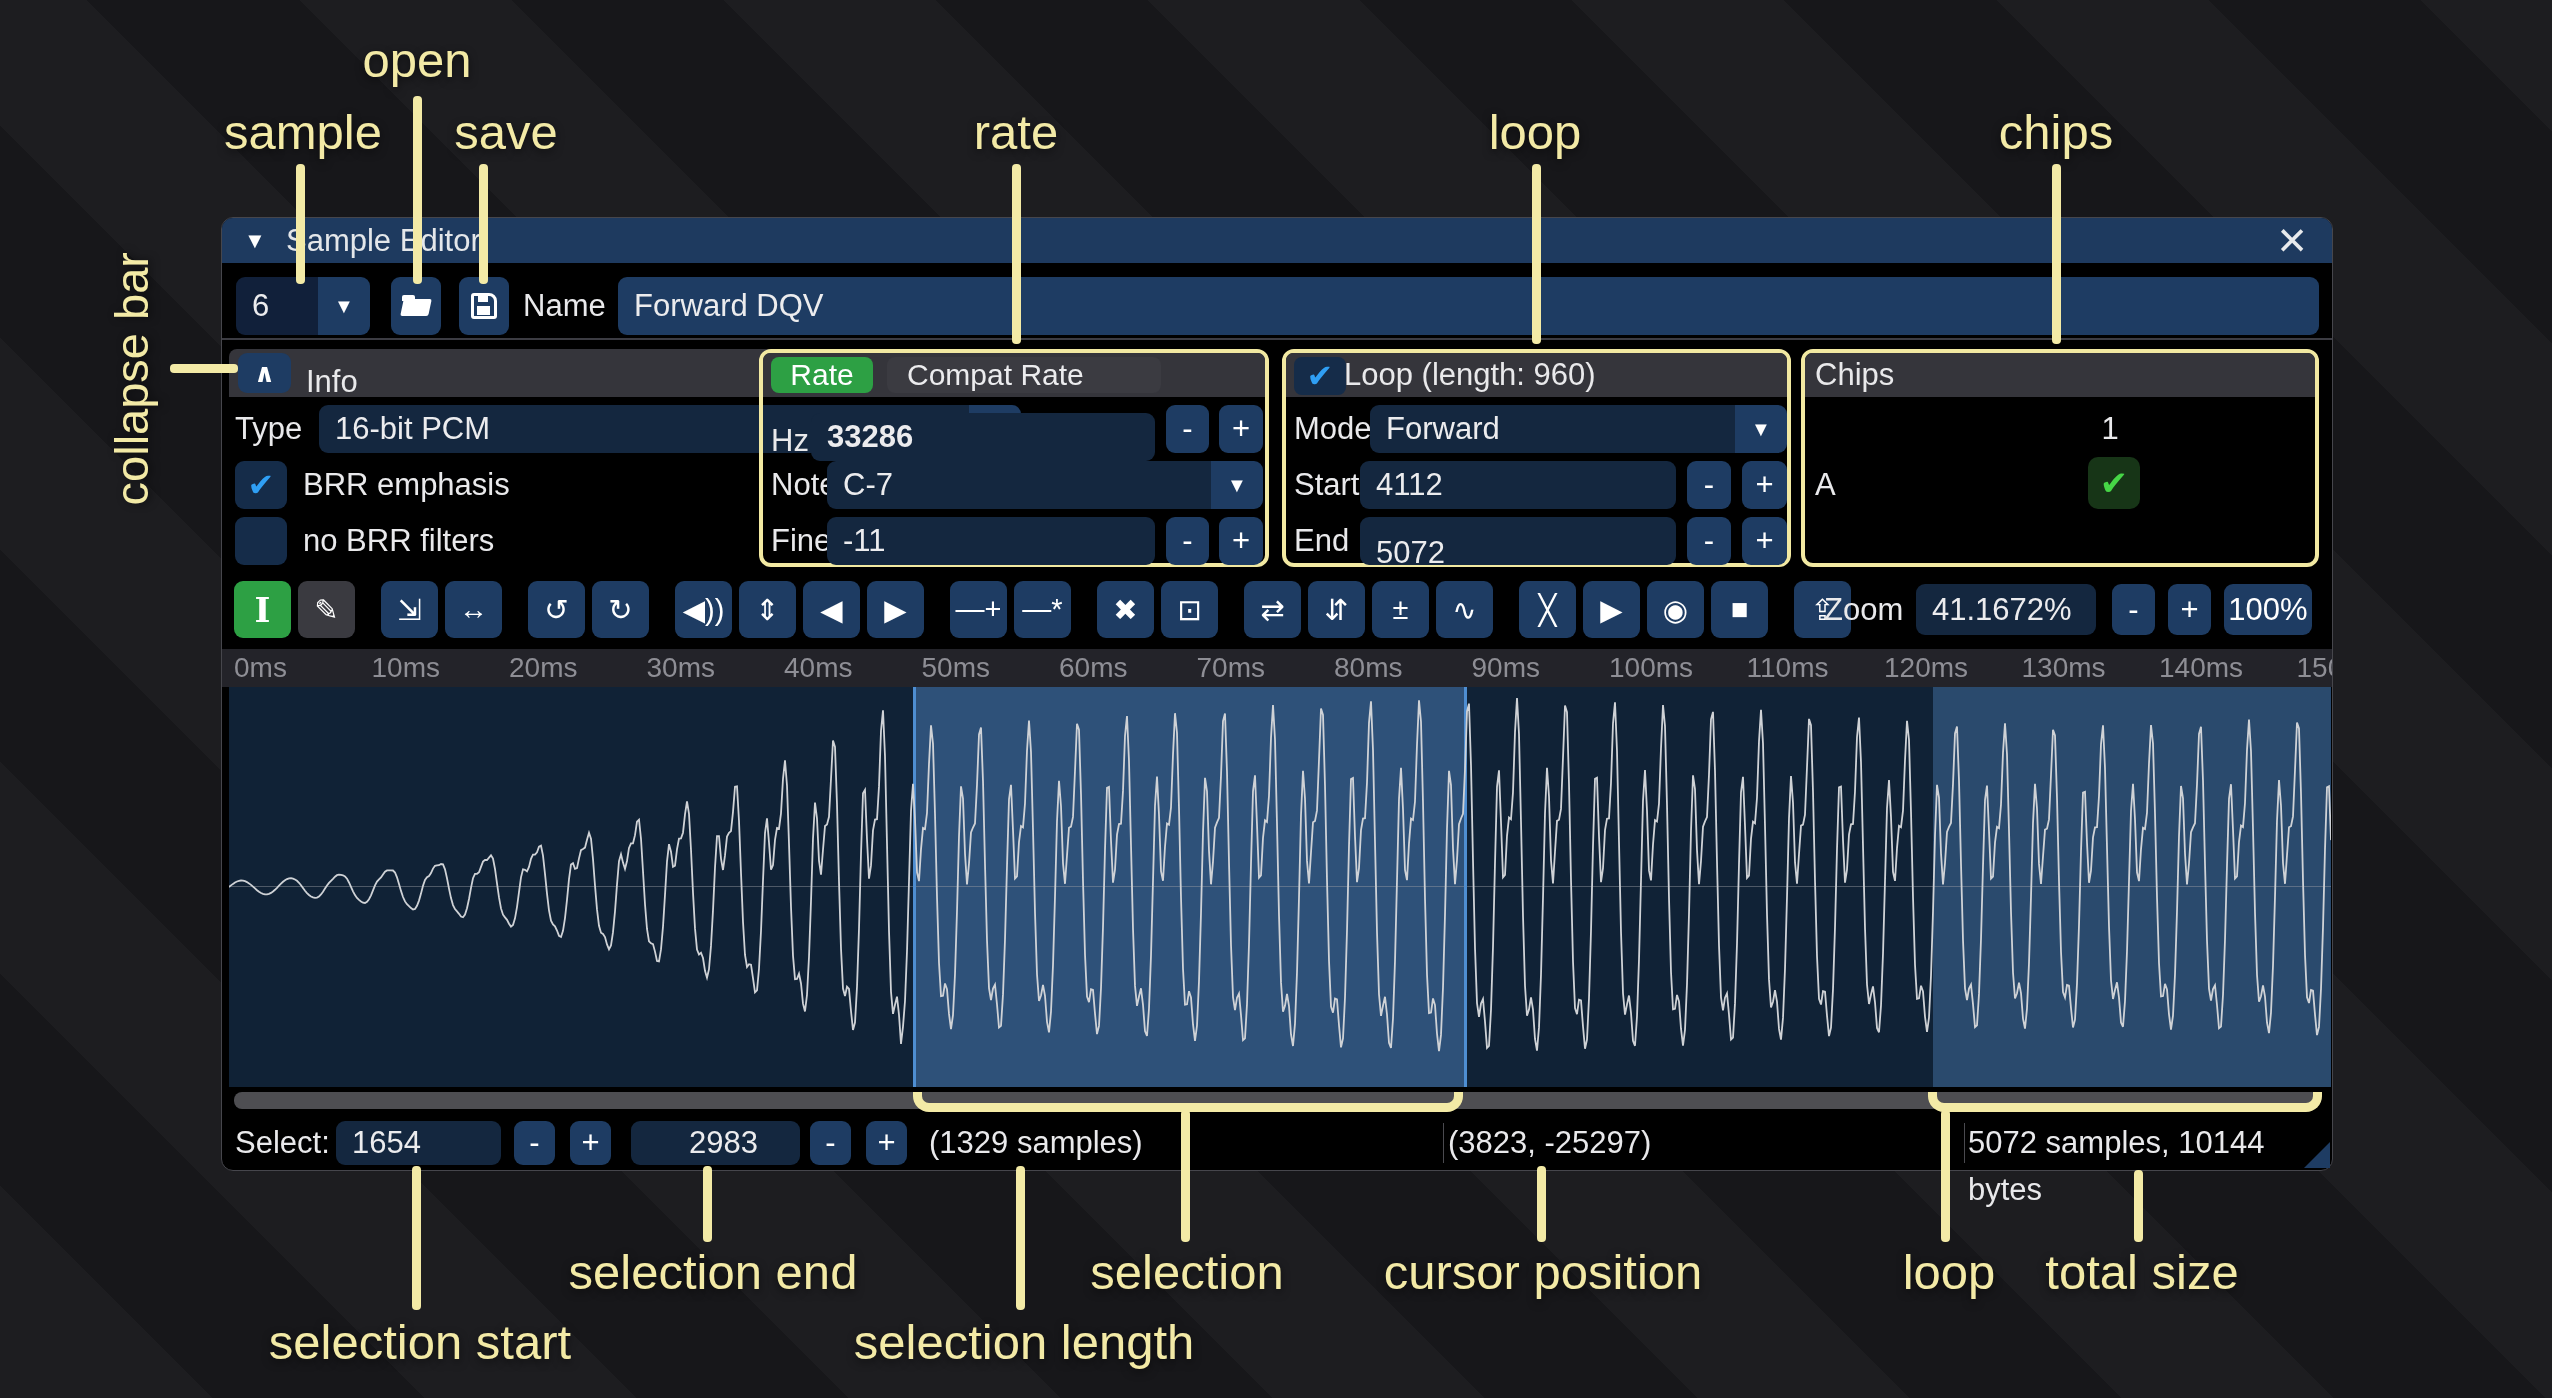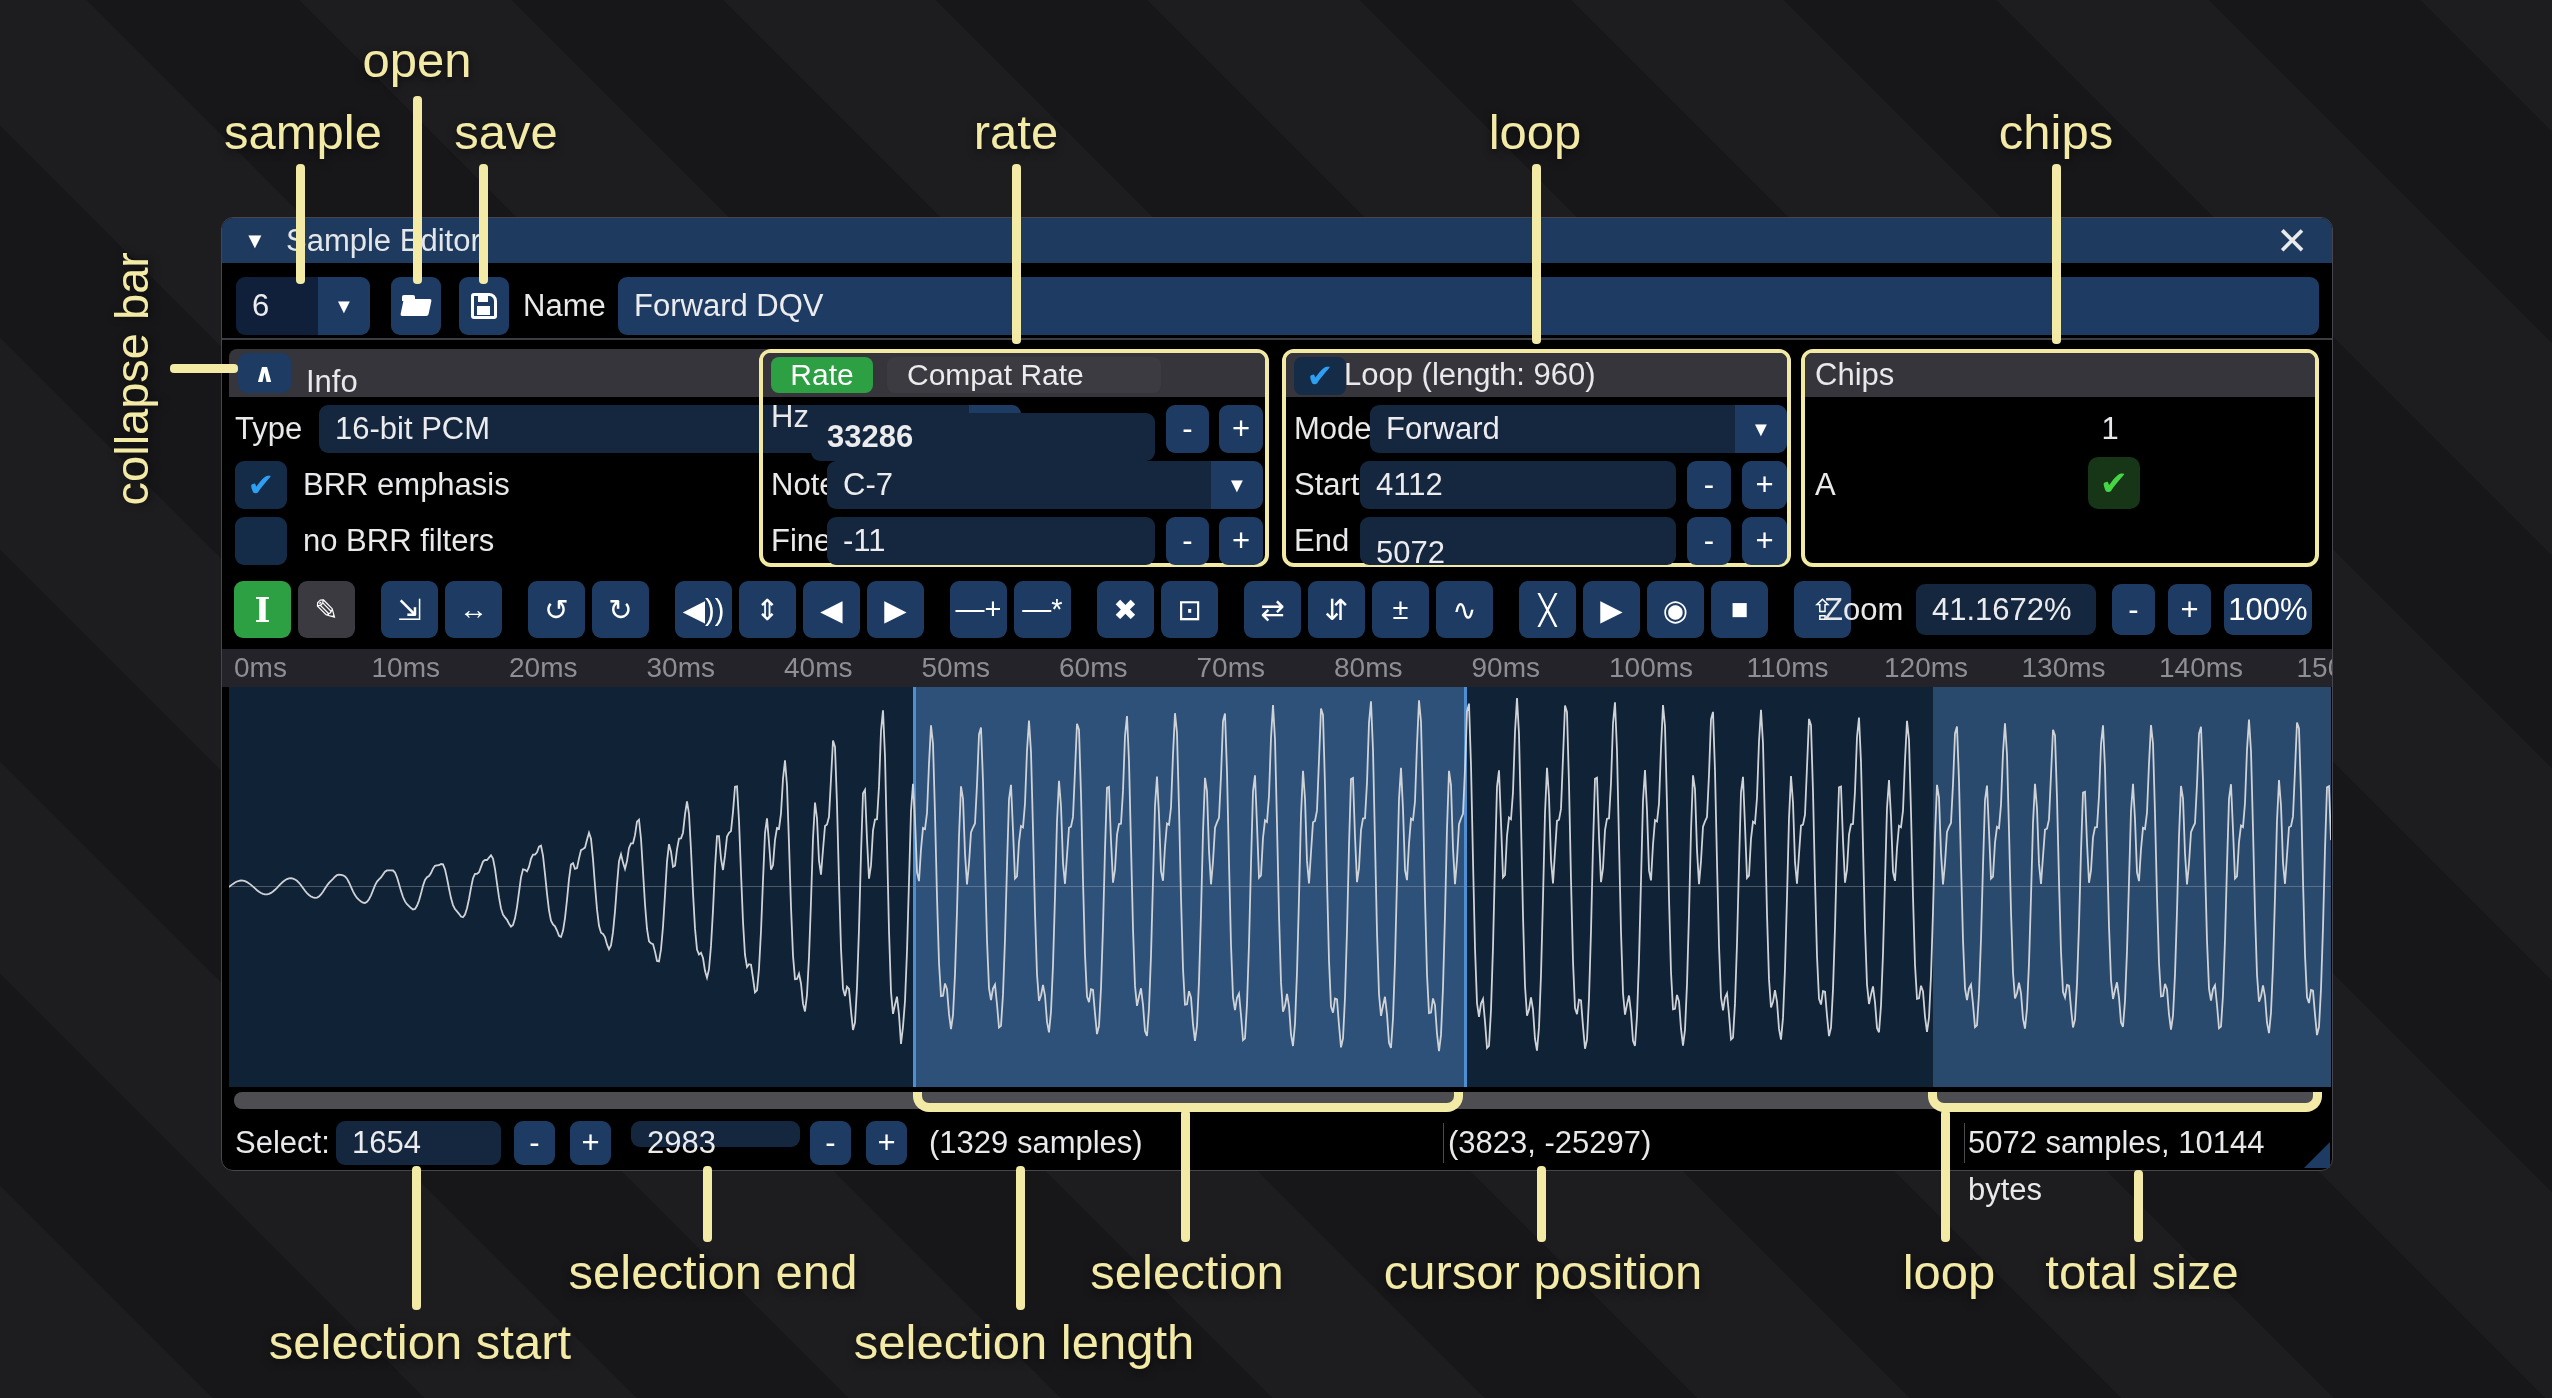--- a/index.html
+++ b/index.html
@@ -125,21 +125,21 @@
 
   <div class="panel ypanel" style="left:537px;width:510px;">
     <div class="hdr">
       <div style="position:absolute;left:8px;top:4px;width:102px;height:36px;background:#2da044;border-radius:8px;display:flex;align-items:center;justify-content:center;color:#fff;font-size:30px;">
         <span>Rate</span>
       </div>
       <div style="position:absolute;left:124px;top:4px;width:274px;height:36px;background:#3b3b41;border-radius:8px;display:flex;align-items:center;padding-left:20px;box-sizing:border-box;color:#ececee;font-size:30px;">
         <span>Compat Rate</span>
       </div>
     </div>
-    <span class="rowlbl" style="left:8px;top:40px;line-height:48px;">Hz</span>
+    <span class="rowlbl" style="left:8px;top:64px;line-height:48px;">Hz</span>
     <div class="field" style="left:48px;top:60px;width:344px;height:48px;font-weight:bold;">
       <div class="in" style="line-height:48px;">33286</div>
     </div>
     <div class="btnnavy" style="left:403px;top:52px;width:43px;height:48px;">
         <span>-</span>
       </div>
     <div class="btnnavy" style="left:456px;top:52px;width:44px;height:48px;">
         <span>+</span>
       </div>
     <span class="rowlbl" style="left:8px;top:108px;line-height:48px;">Note</span>
@@ -330,21 +330,21 @@
   <span class="lbl" style="position:absolute;left:13px;top:901px;line-height:47px;">Select:</span>
   <div class="field" style="left:114px;top:903px;width:165px;height:44px;">
     <div class="in" style="line-height:44px;">1654</div>
   </div>
   <div class="btnnavy" style="left:292px;top:903px;width:41px;height:44px;">
       <span>-</span>
     </div>
   <div class="btnnavy" style="left:348px;top:903px;width:41px;height:44px;">
       <span>+</span>
     </div>
-  <div class="field" style="left:409px;top:903px;width:169px;height:26px;">
+  <div class="field" style="left:409px;top:903px;width:169px;height:44px;text-align:center;">
     <div class="in" style="line-height:44px;">2983</div>
   </div>
   <div class="btnnavy" style="left:588px;top:903px;width:41px;height:44px;">
       <span>-</span>
     </div>
   <div class="btnnavy" style="left:644px;top:903px;width:41px;height:44px;">
       <span>+</span>
     </div>
   <span class="lbl" style="position:absolute;left:707px;top:901px;line-height:47px;">(1329 samples)</span>
   <div class="vsep" style="left:1221px;"></div>

